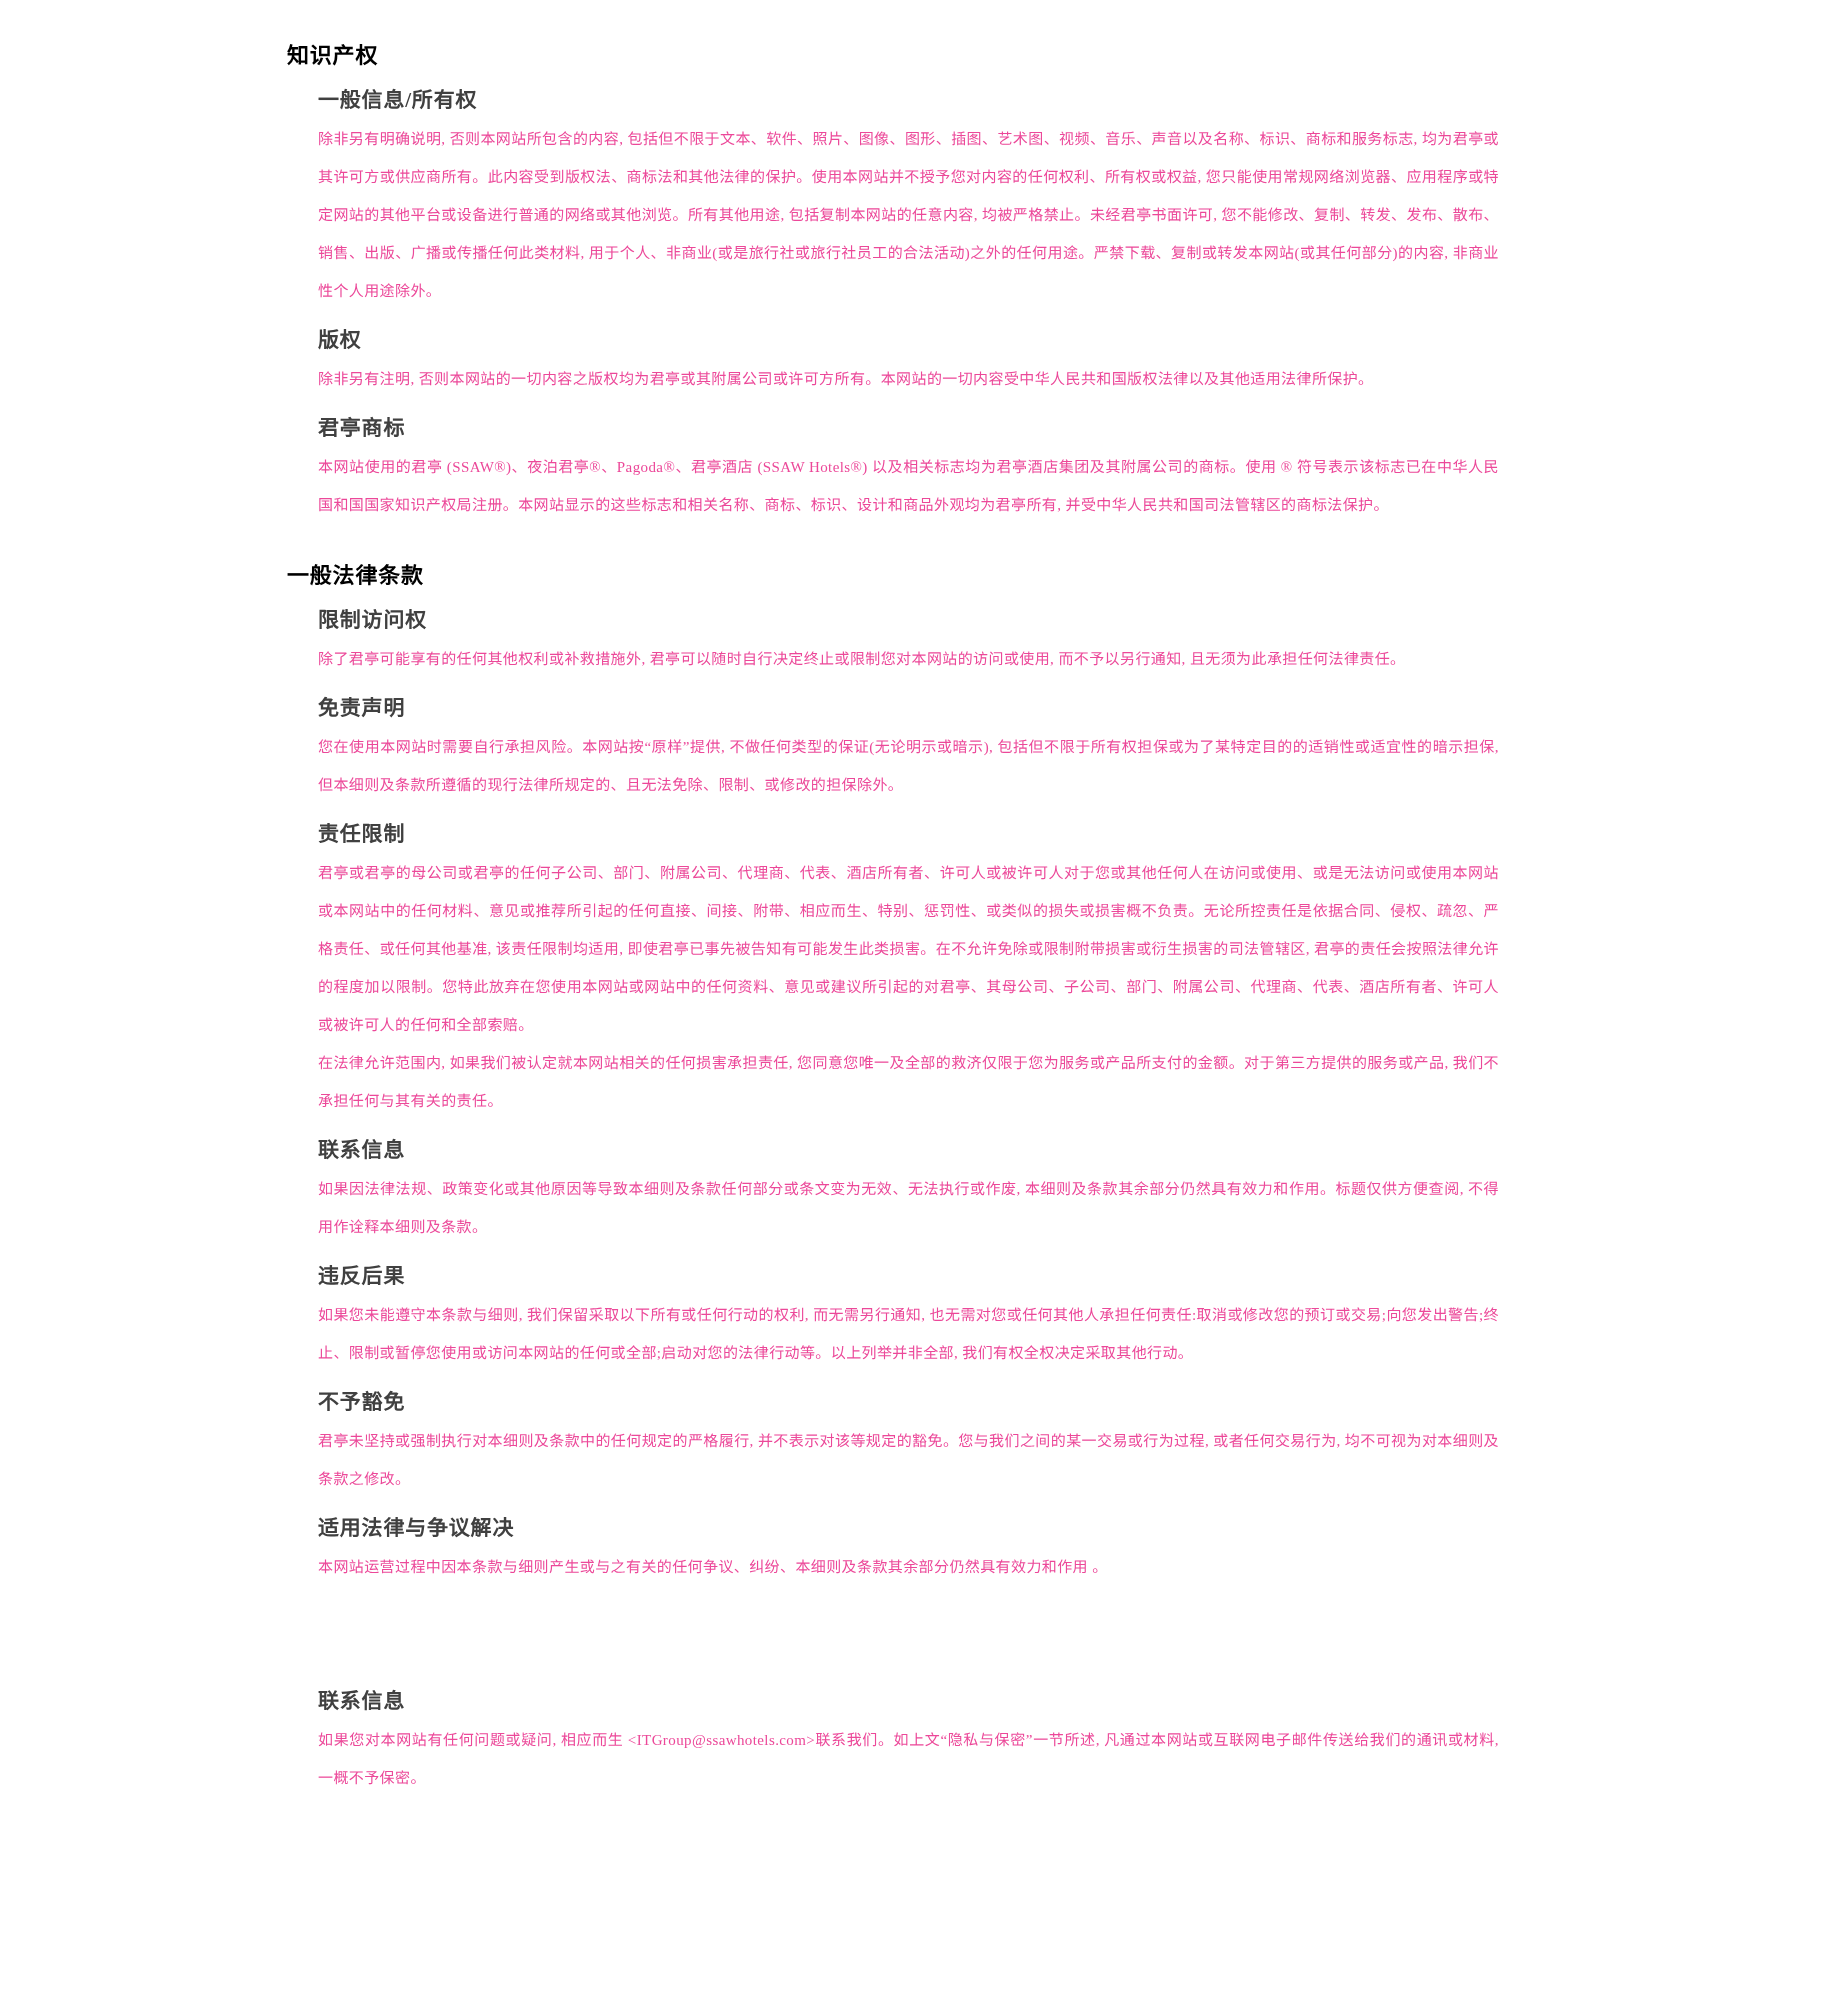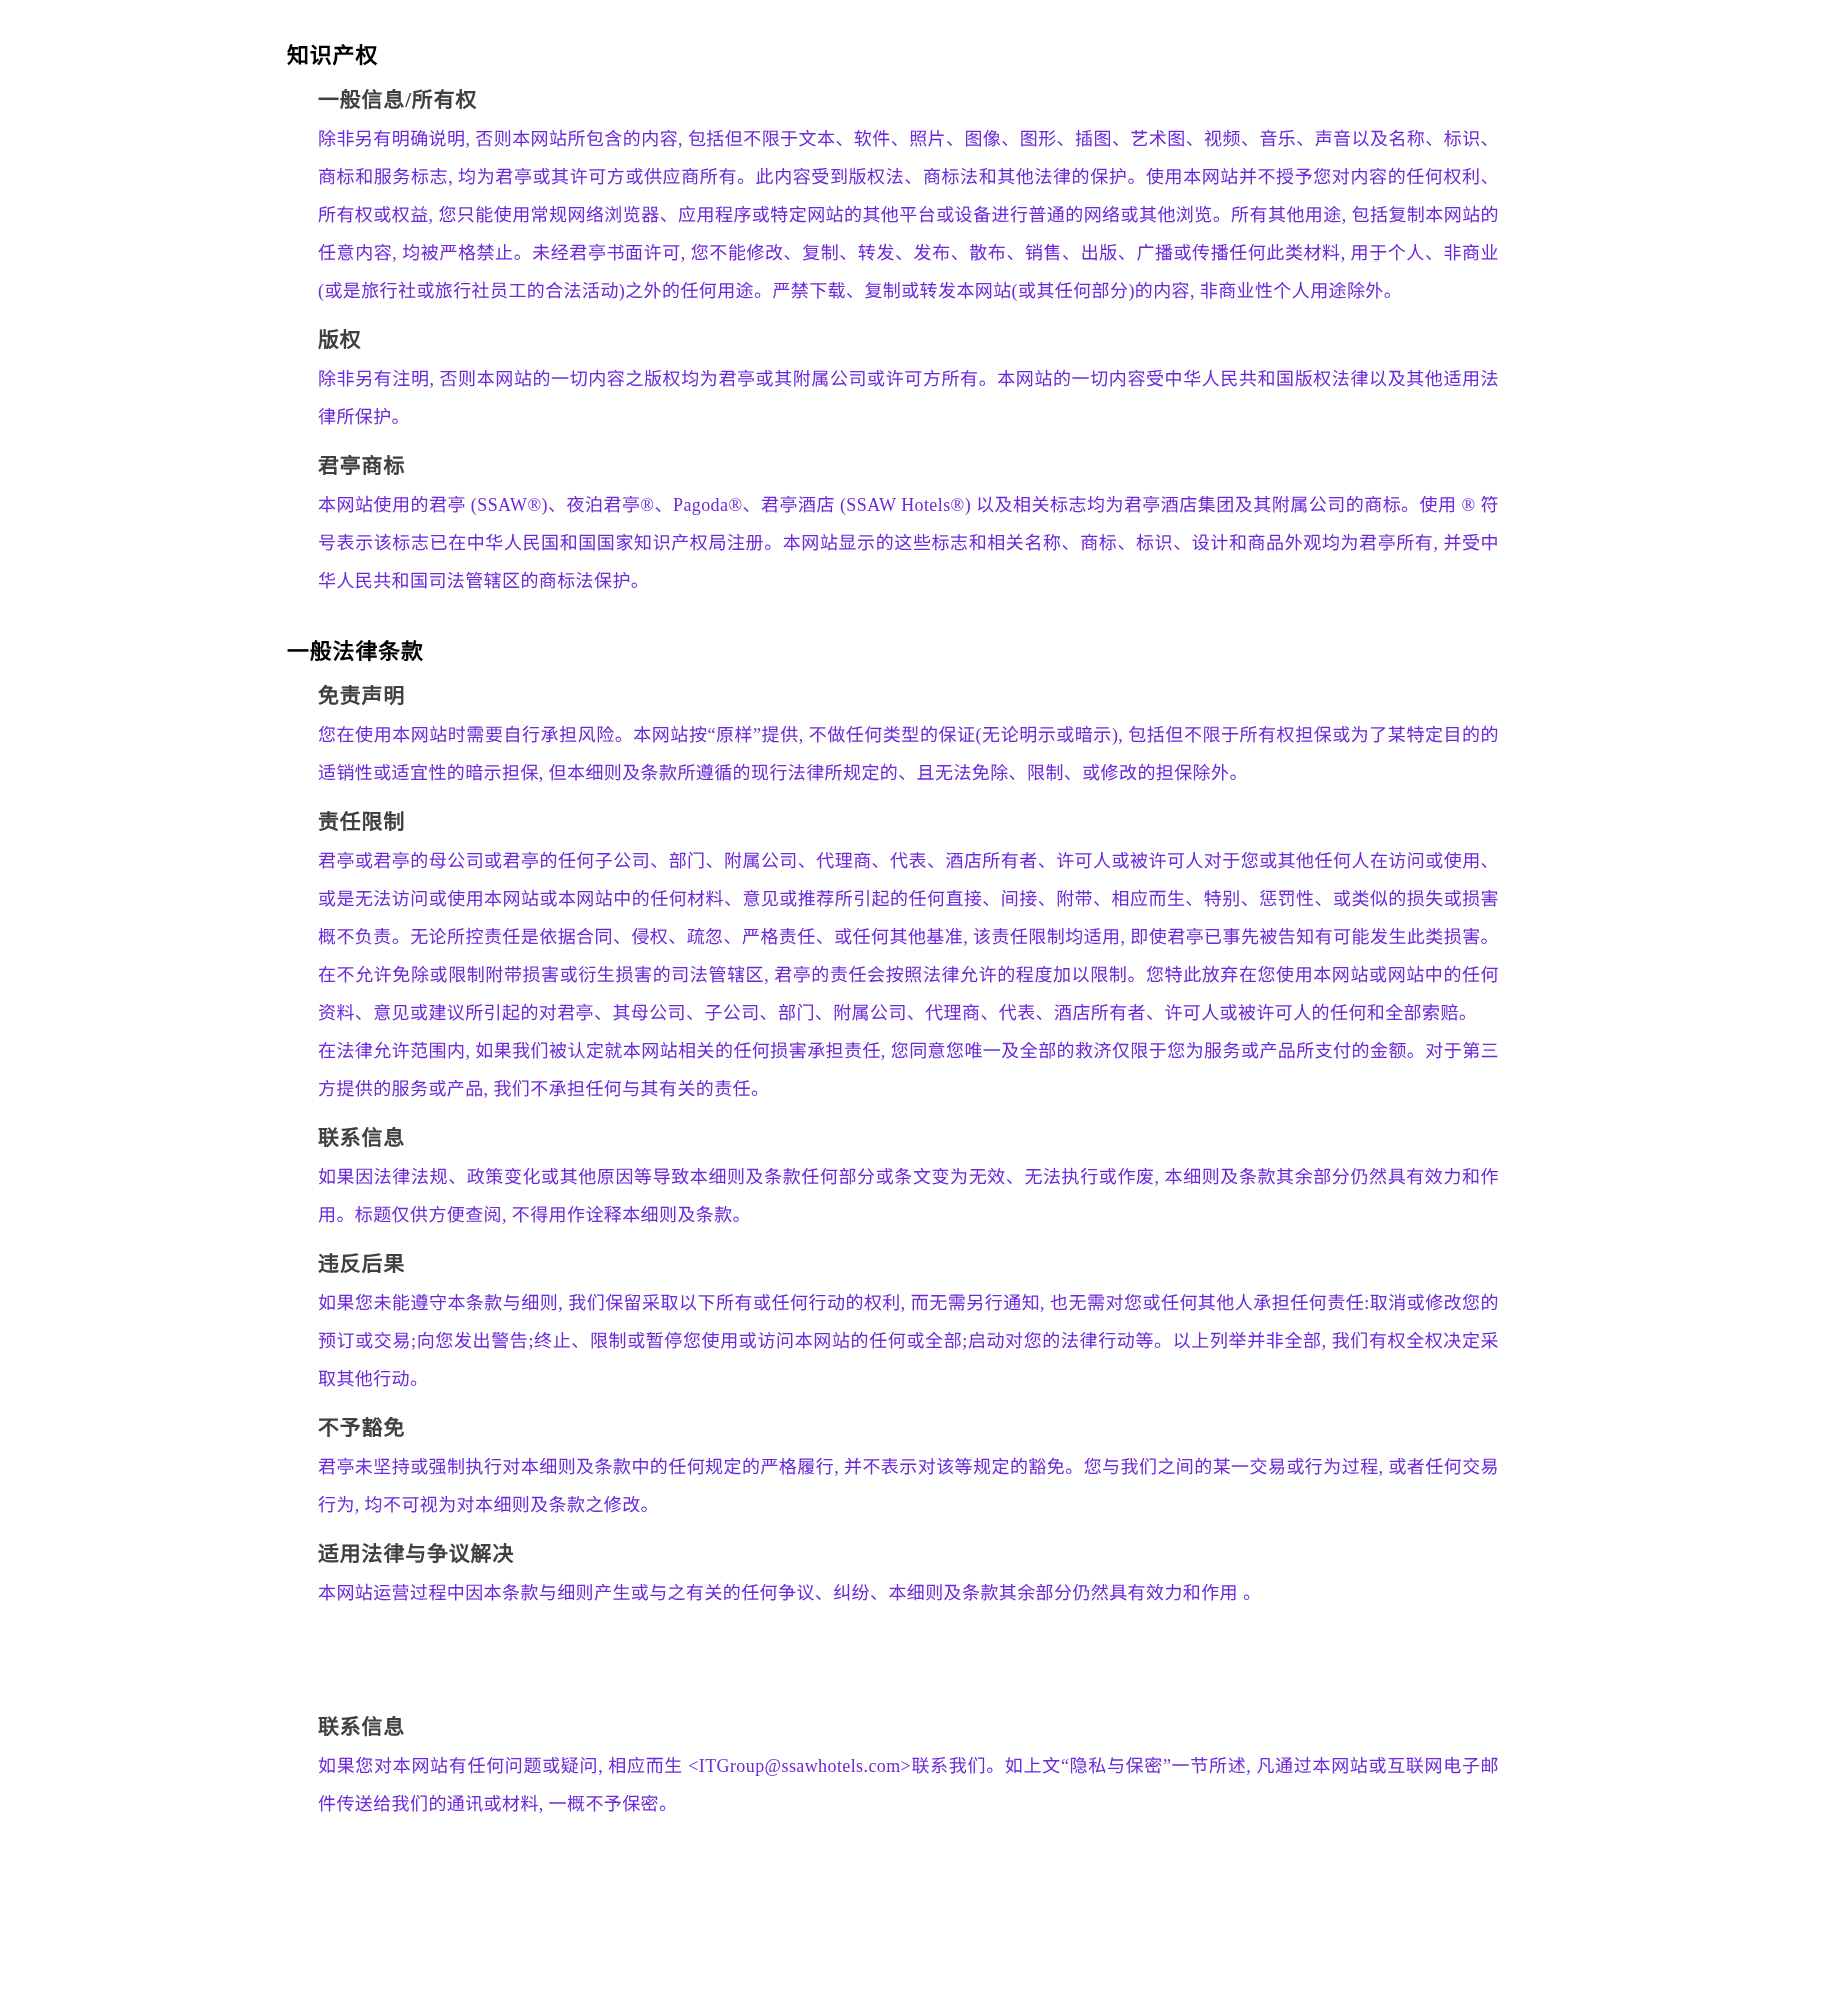--- a/index.html
+++ b/index.html
@@ -35,25 +35,25 @@
   h2.sub-title {
     margin: 17px 0 6.4px 0;
     font-size: 21px;
     line-height: 26.6px;
     font-weight: 700;
     color: #404040;
     letter-spacing: 0.8px;
   }
   p.body-text {
     margin: 0;
-    font-size: 18px;
+    font-size: 15px;
     line-height: 38px;
     text-align: justify;
     letter-spacing: 0.4px;
-    color: #6d28d9;
+    color: #ec4899;
   }
   p.body-text.last-line-free { text-align-last: left; }
 </style>
 </head>
 <body>
 
 <div class="page">
 
   <section>
     <h1 class="sec-heading">知识产权</h1>
@@ -70,20 +70,24 @@
 
     <div class="sub">
       <h2 class="sub-title">君亭商标</h2>
       <p class="body-text">本网站使用的君亭 (SSAW®)、夜泊君亭®、Pagoda®、君亭酒店 (SSAW Hotels®) 以及相关标志均为君亭酒店集团及其附属公司的商标。使用 ® 符号表示该标志已在中华人民国和国国家知识产权局注册。本网站显示的这些标志和相关名称、商标、标识、设计和商品外观均为君亭所有, 并受中华人民共和国司法管辖区的商标法保护。</p>
     </div>
   </section>
 
   <section class="section-gap">
     <h1 class="sec-heading">一般法律条款</h1>
 
+    <div class="sub">
+      <h2 class="sub-title">限制访问权</h2>
+      <p class="body-text">除了君亭可能享有的任何其他权利或补救措施外, 君亭可以随时自行决定终止或限制您对本网站的访问或使用, 而不予以另行通知, 且无须为此承担任何法律责任。</p>
+    </div>
 
     <div class="sub">
       <h2 class="sub-title">免责声明</h2>
       <p class="body-text">您在使用本网站时需要自行承担风险。本网站按“原样”提供, 不做任何类型的保证(无论明示或暗示), 包括但不限于所有权担保或为了某特定目的的适销性或适宜性的暗示担保, 但本细则及条款所遵循的现行法律所规定的、且无法免除、限制、或修改的担保除外。</p>
     </div>
 
     <div class="sub">
       <h2 class="sub-title">责任限制</h2>
       <p class="body-text">君亭或君亭的母公司或君亭的任何子公司、部门、附属公司、代理商、代表、酒店所有者、许可人或被许可人对于您或其他任何人在访问或使用、或是无法访问或使用本网站或本网站中的任何材料、意见或推荐所引起的任何直接、间接、附带、相应而生、特别、惩罚性、或类似的损失或损害概不负责。无论所控责任是依据合同、侵权、疏忽、严格责任、或任何其他基准, 该责任限制均适用, 即使君亭已事先被告知有可能发生此类损害。在不允许免除或限制附带损害或衍生损害的司法管辖区, 君亭的责任会按照法律允许的程度加以限制。您特此放弃在您使用本网站或网站中的任何资料、意见或建议所引起的对君亭、其母公司、子公司、部门、附属公司、代理商、代表、酒店所有者、许可人或被许可人的任何和全部索赔。</p>
       <p class="body-text">在法律允许范围内, 如果我们被认定就本网站相关的任何损害承担责任, 您同意您唯一及全部的救济仅限于您为服务或产品所支付的金额。对于第三方提供的服务或产品, 我们不承担任何与其有关的责任。</p>

